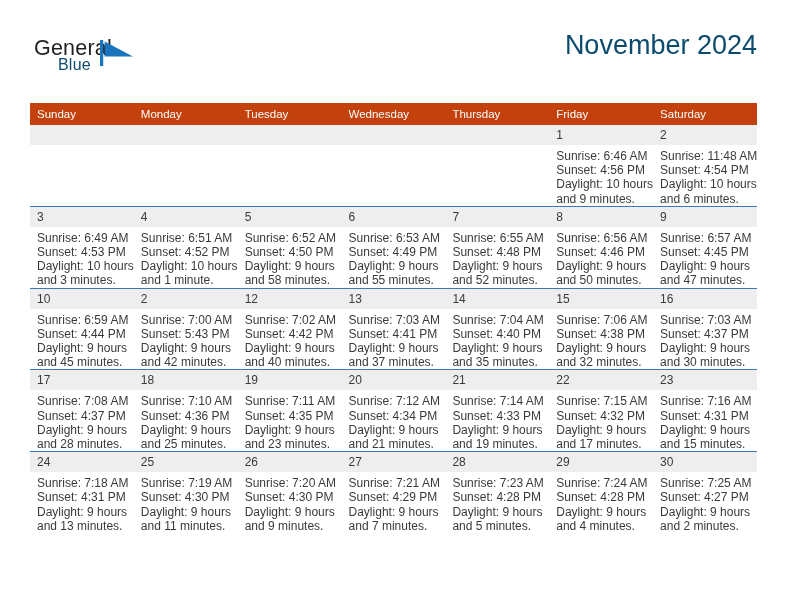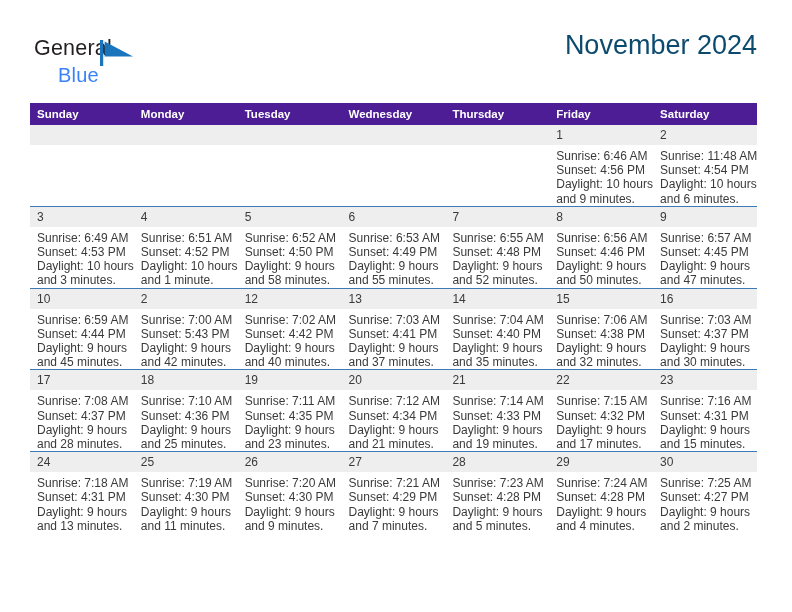--- a/index.html
+++ b/index.html
@@ -42,25 +42,24 @@
     top: 0;
     font-size: 21.5px;
     letter-spacing: 0.2px;
     color: #231f20;
     font-family: "Liberation Sans", sans-serif;
   }
   .logo-blue {
     position: absolute;
     left: 24px;
     top: 20px;
-    font-size: 20px;
+    font-size: 16px;
     letter-spacing: 0.2px;
-    color: #3b82f6;
+    color: #0c4a6e;
     font-family: "Liberation Sans", sans-serif;
-    margin-top: 8px;
   }
   .logo-mark {
     position: absolute;
     left: 66px;
     top: 4px;
     width: 36px;
     height: 26px;
   }
 
   .title-block {
@@ -87,23 +86,23 @@
   
   .calendar {
     position: absolute;
     left: 30px;
     top: 103px;
     width: 727px;
     border-collapse: collapse;
     table-layout: fixed;
   }
   .calendar th {
-    background: #4c1d95;
+    background: #c2410c;
     color: #ffffff;
-    font-weight: bold;
+    font-weight: normal;
     font-size: 11.5px;
     text-align: left;
     padding: 5px 0 5px 7px;
     height: 11px;
     border: none;
   }
   .calendar td {
     vertical-align: top;
     padding: 0;
     border: none;

